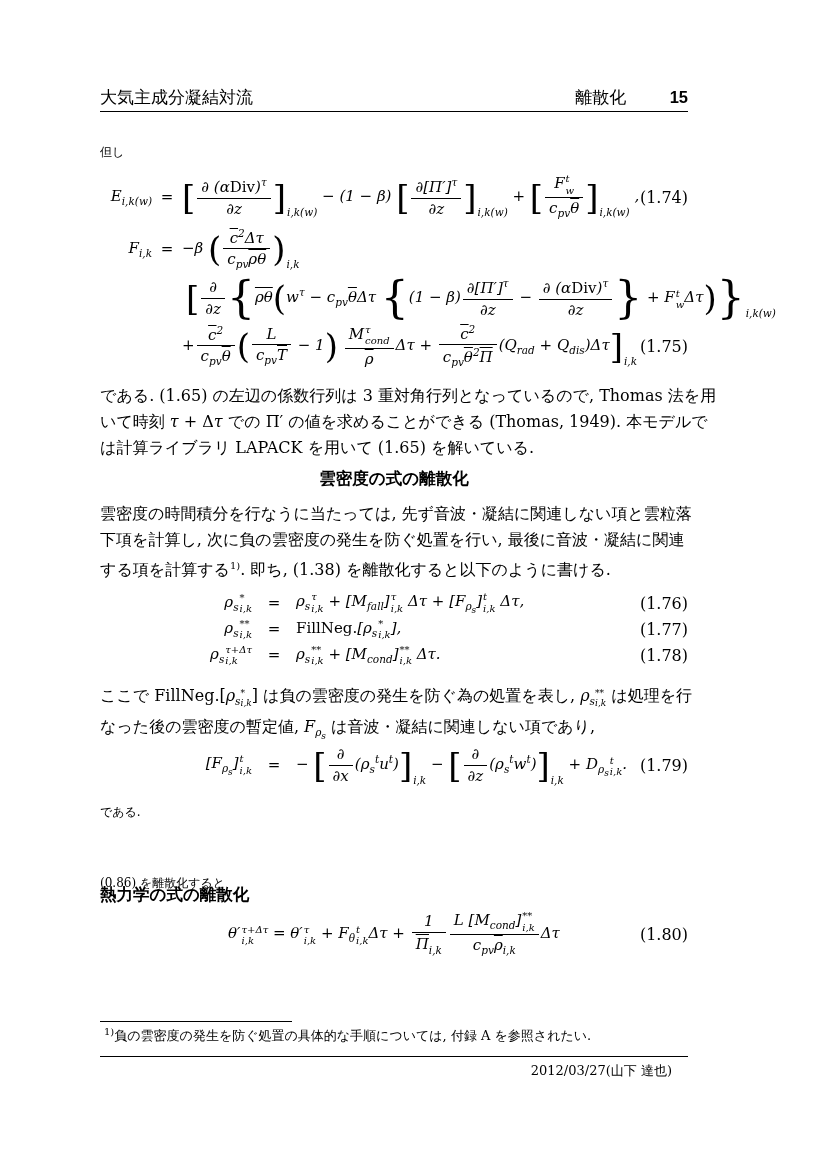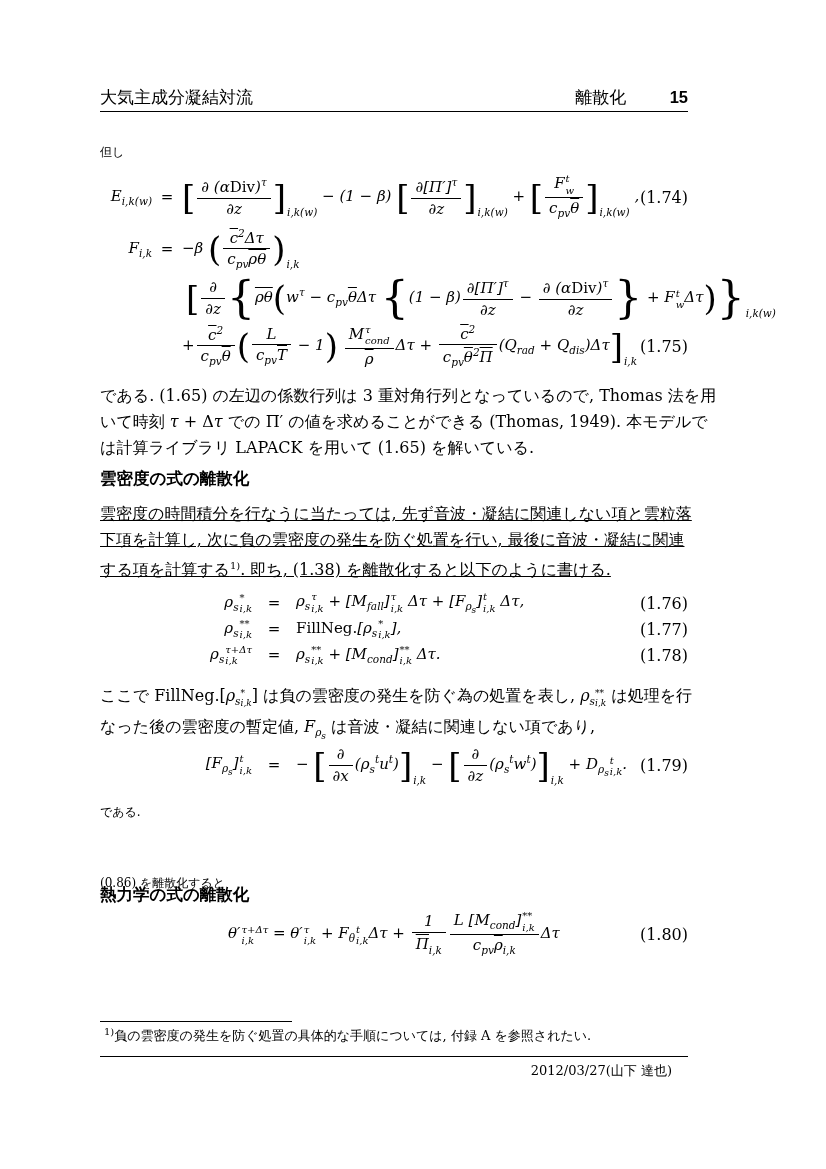--- a/index.html
+++ b/index.html
@@ -97,23 +97,23 @@
         <span class="enum">(1.75)</span>
       </div>
     </div>
 
     <div class="para abs" style="top:383px;">
       <div class="pline">である. (1.65) の左辺の係数行列は 3 重対角行列となっているので, Thomas 法を用</div>
       <div class="pline">いて時刻 <i>τ</i> + Δ<i>τ</i> での Π′ の値を求めることができる (Thomas, 1949). 本モデルで</div>
       <div class="pline">は計算ライブラリ LAPACK を用いて (1.65) を解いている.</div>
     </div>
 
-    <div class="shead abs" style="top:468px;">雲密度の式の離散化</div>
+    <div class="shead abs" style="top:468px;text-align:center;">雲密度の式の離散化</div>
 
-    <div class="para abs" style="top:501px;text-decoration:underline;">
+    <div class="para abs" style="top:501px;">
       <div class="pline">雲密度の時間積分を行なうに当たっては, 先ず音波・凝結に関連しない項と雲粒落</div>
       <div class="pline">下項を計算し, 次に負の雲密度の発生を防ぐ処置を行い, 最後に音波・凝結に関連</div>
       <div class="pline">する項を計算する<sup>1)</sup>. 即ち, (1.38) を離散化すると以下のように書ける.</div>
     </div>
 
     <div class="erow abs m" style="top:590px;height:26px;">
       <span class="clhs">ρ<sub>s</sub><span class="ss"><span>*</span><span>i,k</span></span></span>
       <span class="csign">=</span>
       <span class="erhs">ρ<sub>s</sub><span class="ss"><span>τ</span><span>i,k</span></span> + [M<sub>fall</sub>]<span class="ss"><span>τ</span><span>i,k</span></span> Δτ + [F<sub>ρ<sub>s</sub></sub>]<span class="ss"><span>t</span><span>i,k</span></span> Δτ,</span>
       <span class="enum">(1.76)</span>

